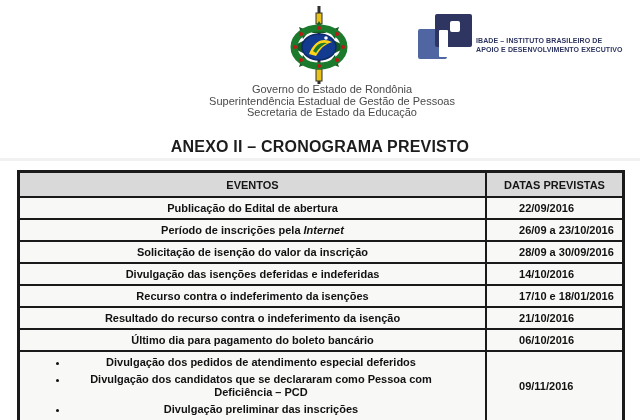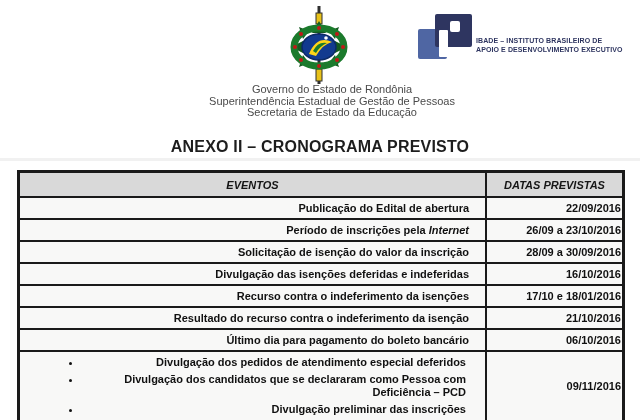--- a/index.html
+++ b/index.html
@@ -37,29 +37,29 @@
   }
   
   table.sched{
     position:absolute;left:17px;top:170px;width:608px;
     border-collapse:collapse;border:3px solid var(--table-border,#1a1a1a);
     table-layout:fixed;
   }
   .sched th,.sched td{border:2px solid var(--table-border,#1a1a1a);}
   .sched th{
     height:21px;background:var(--header-bg,#d9d9d9);
-    font-size:11px;font-weight:bold;text-align:center;color:#161616;font-style:italic;
+    font-size:11px;font-weight:bold;text-align:center;color:#161616;
   }
   .sched td{background:var(--row-bg,#f8f8f7);}
   td.ev{
     font-size:11px;font-weight:bold;color:var(--text,#111);
-    height:20px;padding:0 16px;text-align:right;
+    height:20px;padding:0 3px;text-align:center;
   }
   td.dt{
-    width:137px;text-align:right;font-size:11px;font-weight:bold;color:var(--text,#111);padding-left:32px;
+    width:137px;text-align:left;font-size:11px;font-weight:bold;color:var(--text,#111);padding-left:32px;
   }
   td.bullets{height:62px;vertical-align:middle;}
   td.bullets ul{margin:2px 0 2px 14px;padding:0 0 0 14px;width:420px;}
   td.bullets li{margin:4px 18px;line-height:13px;font-size:11px;font-weight:bold;}
   i.obl{font-style:italic;}
 </style>
 </head>
 <body>
 
 <div class="page">
@@ -134,21 +134,21 @@
       <tr>
         <td class="ev"><span>Período de inscrições pela </span><i class="obl">Internet</i></td>
         <td class="dt">26/09 a 23/10/2016</td>
       </tr>
       <tr>
         <td class="ev">Solicitação de isenção do valor da inscrição</td>
         <td class="dt">28/09 a 30/09/2016</td>
       </tr>
       <tr>
         <td class="ev">Divulgação das isenções deferidas e indeferidas</td>
-        <td class="dt">16/10/2016</td>
+        <td class="dt">14/10/2016</td>
       </tr>
       <tr>
         <td class="ev">Recurso contra o indeferimento da isenções</td>
         <td class="dt">17/10 e 18/01/2016</td>
       </tr>
       <tr>
         <td class="ev">Resultado do recurso contra o indeferimento da isenção</td>
         <td class="dt">21/10/2016</td>
       </tr>
       <tr>

